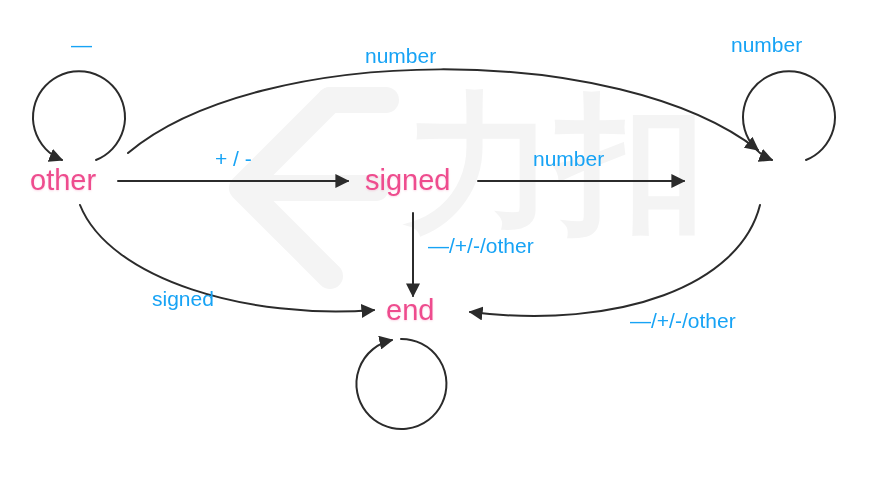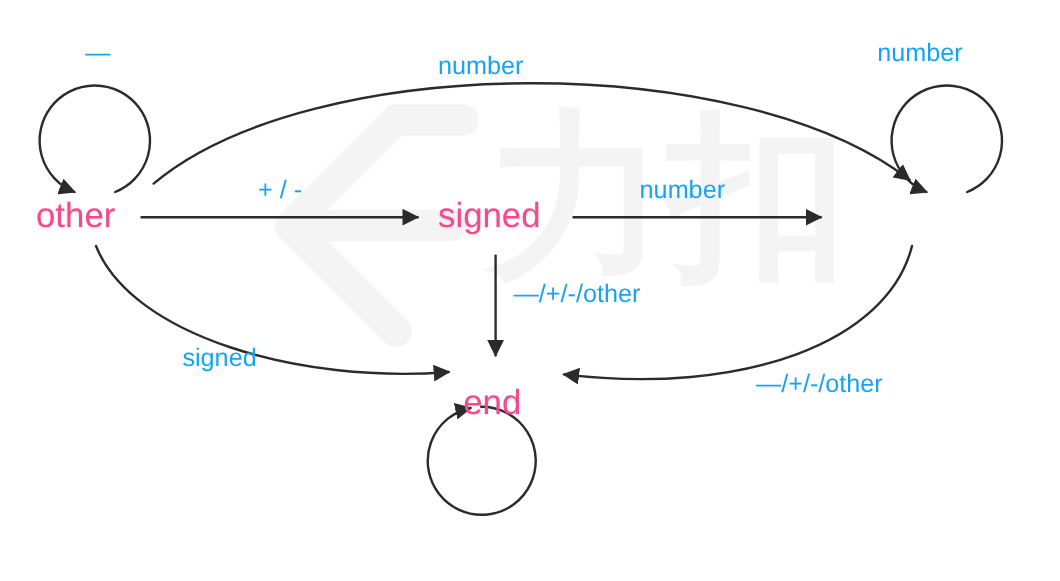--- a/index.html
+++ b/index.html
@@ -96,21 +96,21 @@
       <path d="M 80 205 C 110 280 250 320 374 310" marker-end="url(#arrow)"></path>
 
       <path d="M 760 205 C 740 285 620 330 470 312" marker-end="url(#arrow)"></path>
 
       <path d="M 401 339 A 45 45 0 1 1 392 340" marker-end="url(#arrow)"></path>
     </g>
   </svg>
 
   <div class="node-label" style="left:30px; top:166px;">other</div>
   <div class="node-label" style="left:365px; top:166px;">signed</div>
-  <div class="node-label" style="left:386px; top:296px;margin-top:26px;">end</div>
+  <div class="node-label" style="left:386px; top:296px;">end</div>
 
   <div class="edge-label" style="left:71px; top:34px;">—</div>
   <div class="edge-label" style="left:215px; top:148px;">+ / -</div>
   <div class="edge-label" style="left:365px; top:45px;">number</div>
   <div class="edge-label" style="left:533px; top:148px;">number</div>
   <div class="edge-label" style="left:731px; top:34px;">number</div>
   <div class="edge-label" style="left:428px; top:235px;">—/+/-/other</div>
   <div class="edge-label" style="left:152px; top:288px;">signed</div>
   <div class="edge-label" style="left:630px; top:310px;">—/+/-/other</div>
 

